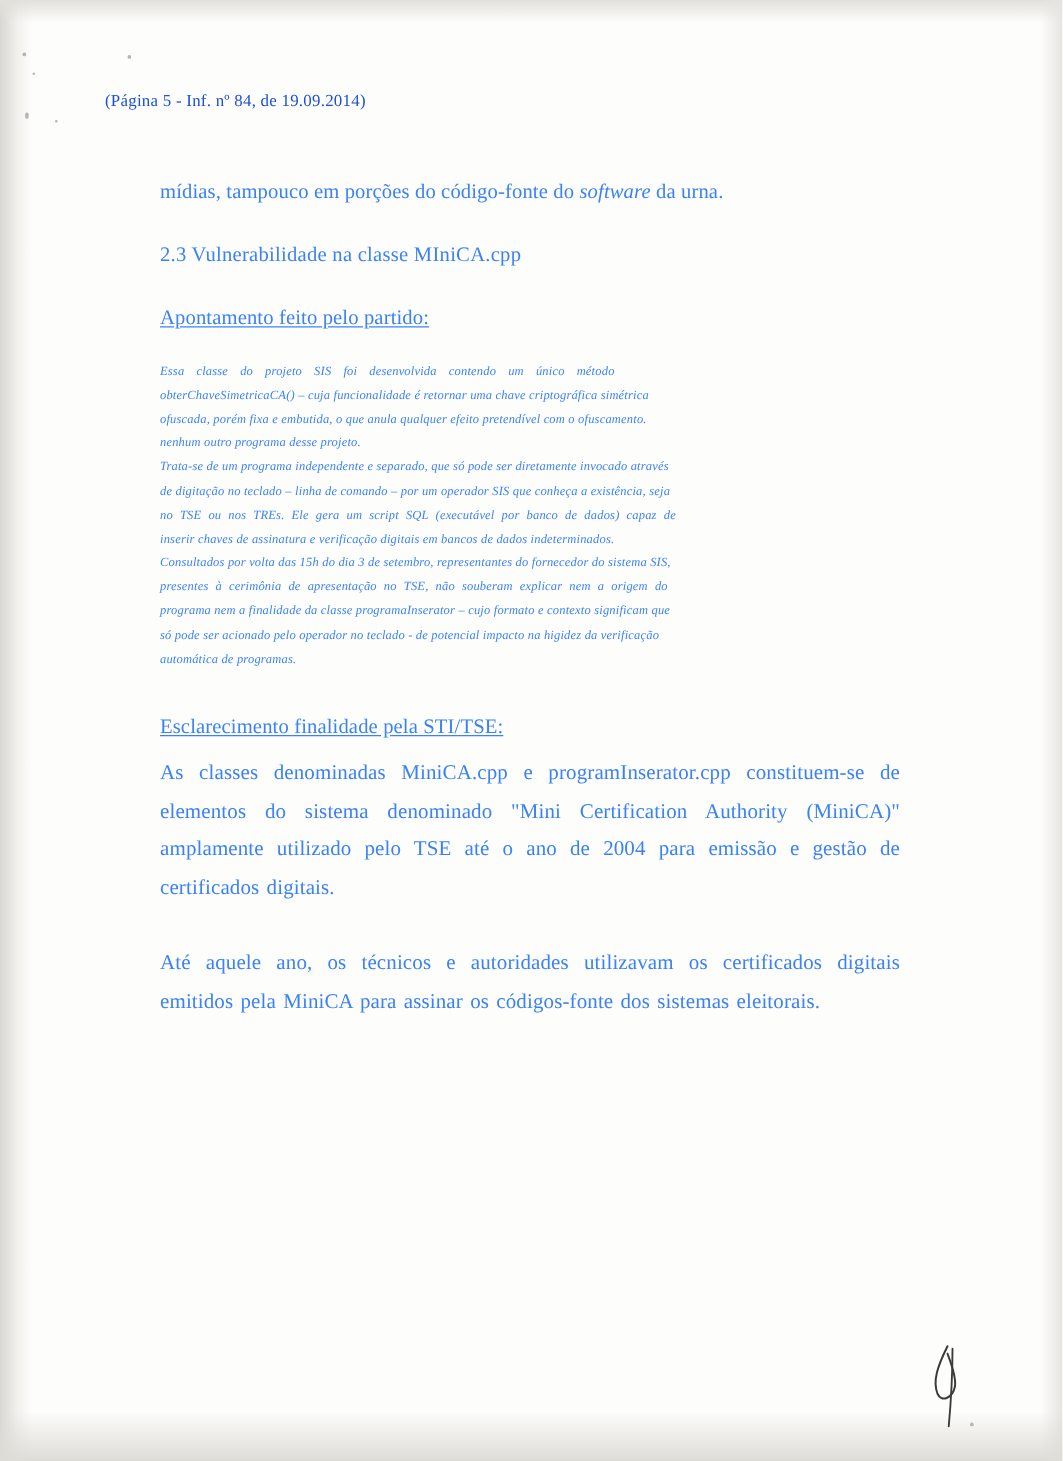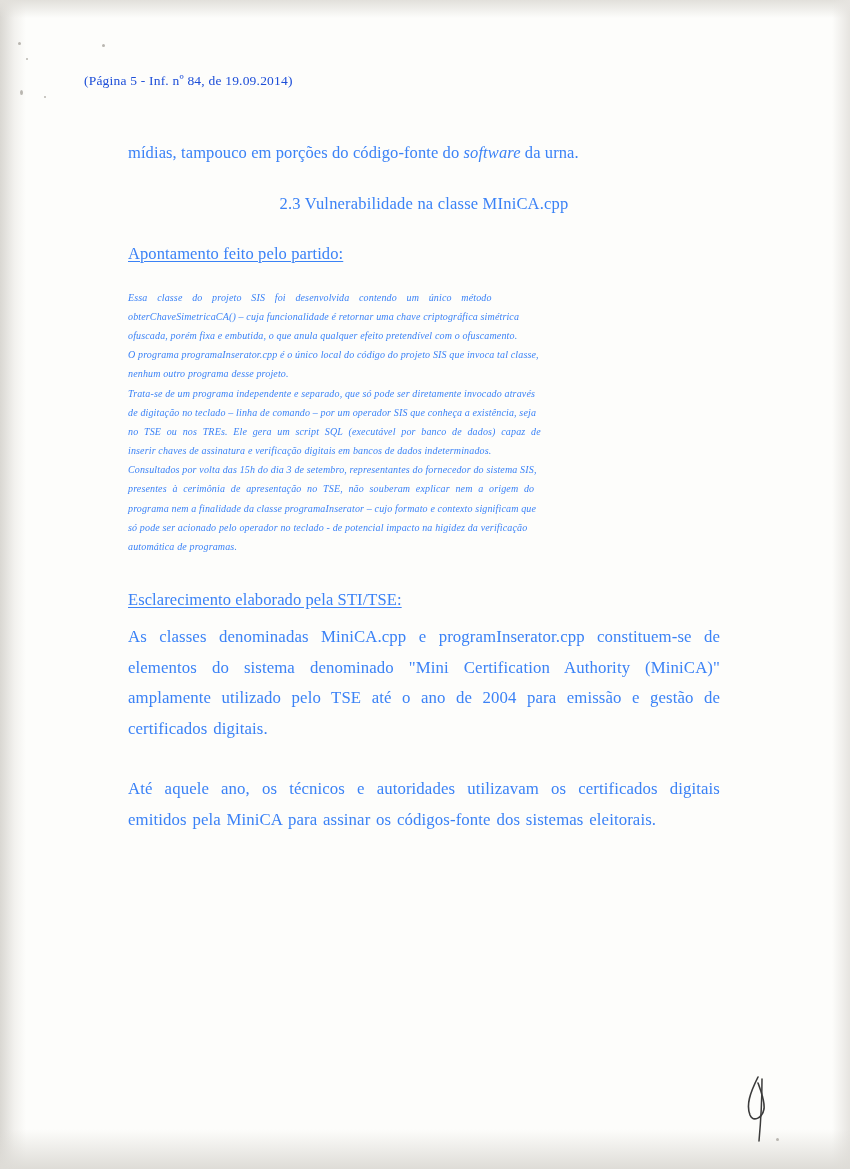--- a/index.html
+++ b/index.html
@@ -88,21 +88,20 @@
   }
 
   .para-intro {
     margin-bottom: 28px;
   }
 
   .heading-section {
     font-size: 16.5px;
     letter-spacing: 0.2px;
     margin-bottom: 30px;
-    text-align: center;
   }
 
   .label-underline {
     font-size: 16.5px;
     text-decoration: underline;
     text-underline-offset: 2px;
     letter-spacing: 0.1px;
     margin-bottom: 24px;
   }
 
@@ -186,35 +185,34 @@
     <p class="body-line para-intro">mídias, tampouco em porções do código-fonte do <i>software</i> da urna.</p>
 
     <p class="heading-section">2.3 Vulnerabilidade na classe MIniCA.cpp</p>
 
     <p class="label-underline">Apontamento feito pelo partido:</p>
 
     <div class="quote-block">
       <p class="quote-spaced-wide">Essa classe do projeto SIS foi desenvolvida contendo um único método</p>
       <p>obterChaveSimetricaCA() – cuja funcionalidade é retornar uma chave criptográfica simétrica</p>
       <p>ofuscada, porém fixa e embutida, o que anula qualquer efeito pretendível com o ofuscamento.</p>
-      <p>O programa programaInserator.cpp é o único local do código do projeto SIS que invoca tal classe,</p>
       <p>nenhum outro programa desse projeto.</p>
       <p>Trata-se de um programa independente e separado, que só pode ser diretamente invocado através</p>
       <p>de digitação no teclado – linha de comando – por um operador SIS que conheça a existência, seja</p>
       <p class="quote-spaced">no TSE ou nos TREs. Ele gera um script SQL (executável por banco de dados) capaz de</p>
       <p>inserir chaves de assinatura e verificação digitais em bancos de dados indeterminados.</p>
       <p>Consultados por volta das 15h do dia 3 de setembro, representantes do fornecedor do sistema SIS,</p>
       <p class="quote-spaced">presentes à cerimônia de apresentação no TSE, não souberam explicar nem a origem do</p>
       <p>programa nem a finalidade da classe programaInserator – cujo formato e contexto significam que</p>
       <p>só pode ser acionado pelo operador no teclado - de potencial impacto na higidez da verificação</p>
       <p>automática de programas.</p>
     </div>
 
     <div class="sti-block">
-      <p class="label-underline">Esclarecimento elaborado pela STI/TSE:</p>
+      <p class="label-underline">Esclarecimento finalidade pela STI/TSE:</p>
 
       <p class="sti-para">As classes denominadas MiniCA.cpp e programInserator.cpp constituem-se de elementos do sistema denominado "Mini Certification Authority (MiniCA)" amplamente utilizado pelo TSE até o ano de 2004 para emissão e gestão de certificados digitais.</p>
       <p class="sti-para">Até aquele ano, os técnicos e autoridades utilizavam os certificados digitais emitidos pela MiniCA para assinar os códigos-fonte dos sistemas eleitorais.</p>
     </div>
 
   </div>
 
   <div class="signature">
     <svg width="60" height="70" viewBox="0 0 60 70" xmlns="http://www.w3.org/2000/svg">
       <path d="M30 2 C 22 18, 18 30, 22 40 C 25 47, 34 44, 36 34 C 37 26, 33 16, 30 8" fill="none" stroke="#3b3b3b" stroke-width="1.6" stroke-linecap="round"></path>

